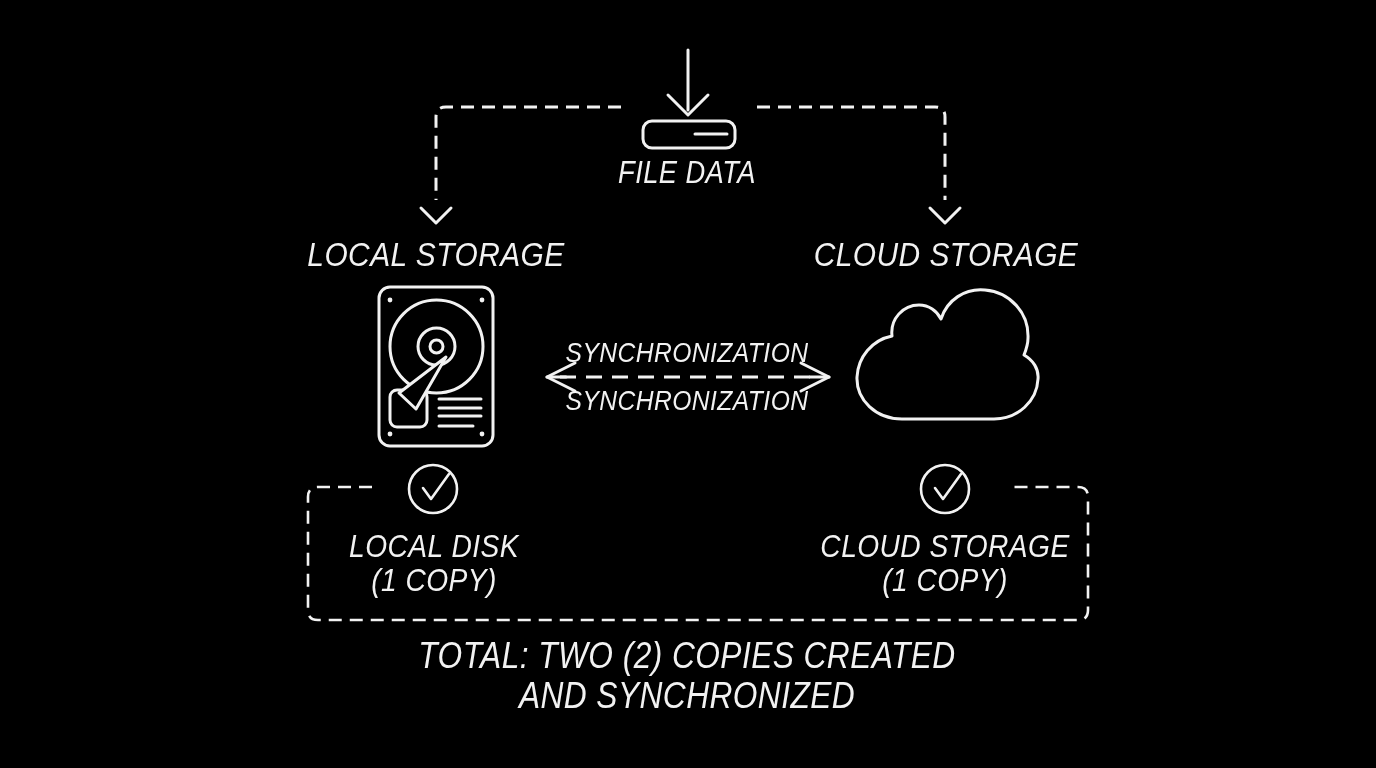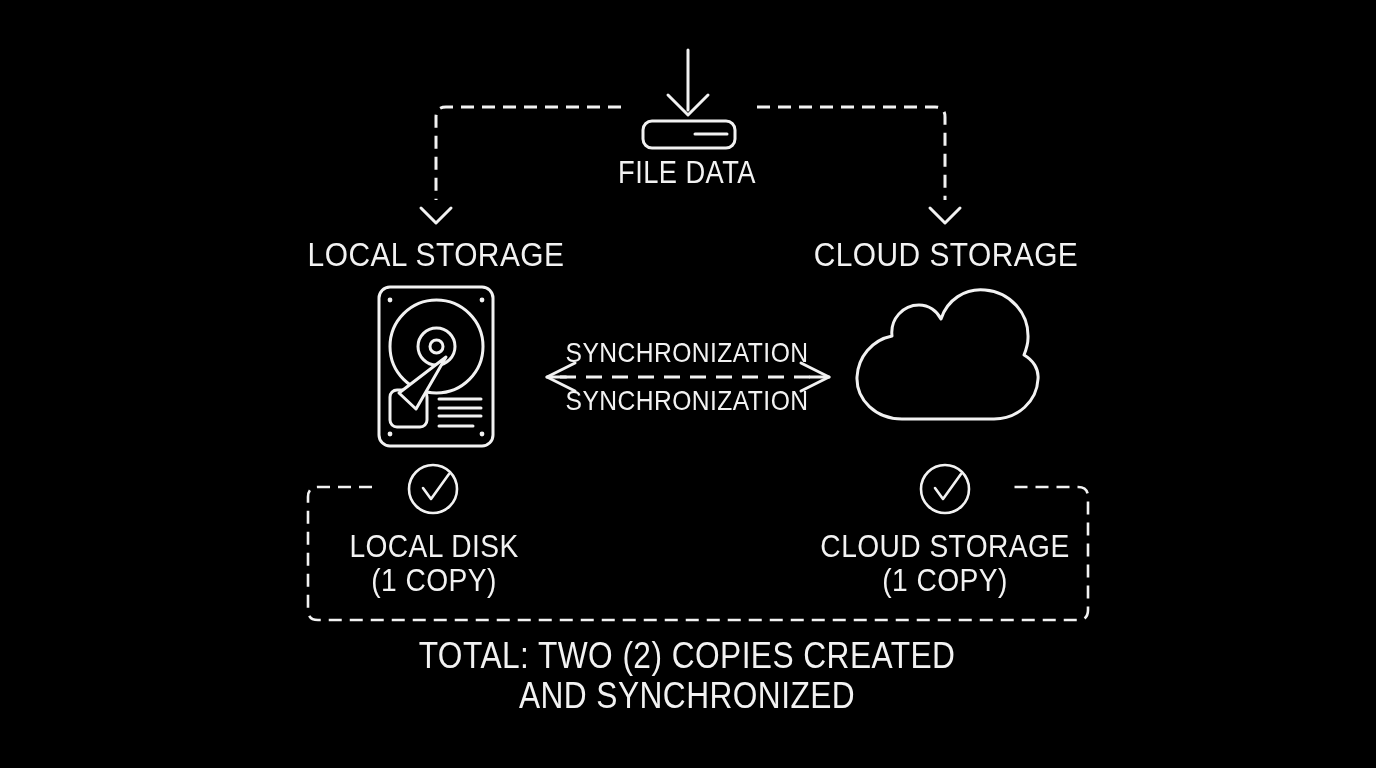--- a/index.html
+++ b/index.html
@@ -6,20 +6,21 @@
   body{
     width:1376px;height:768px;
     background:var(--bg,#000);
     overflow:hidden;
     font-family:"Liberation Sans", sans-serif;
   }
   .canvas{
     position:relative;width:1376px;height:768px;
     background:var(--bg,#000);
     color:var(--fg,#f2f2f2);
+    font-style:italic;
   }
   svg.lines{position:absolute;left:0;top:0;}
   .t{
     position:absolute;
     transform:translateX(-50%) scaleX(0.88);
     transform-origin:center;
     white-space:nowrap;
     color:var(--fg,#f2f2f2);
     line-height:1.1;
     letter-spacing:0.5px;

